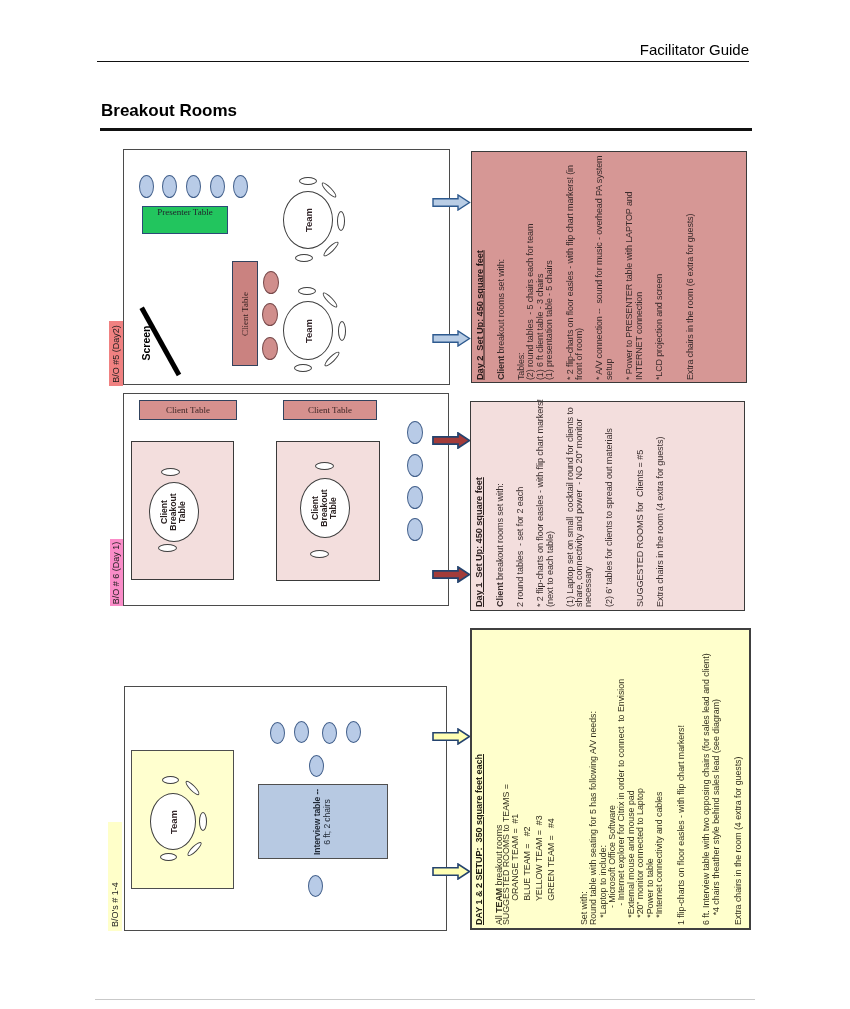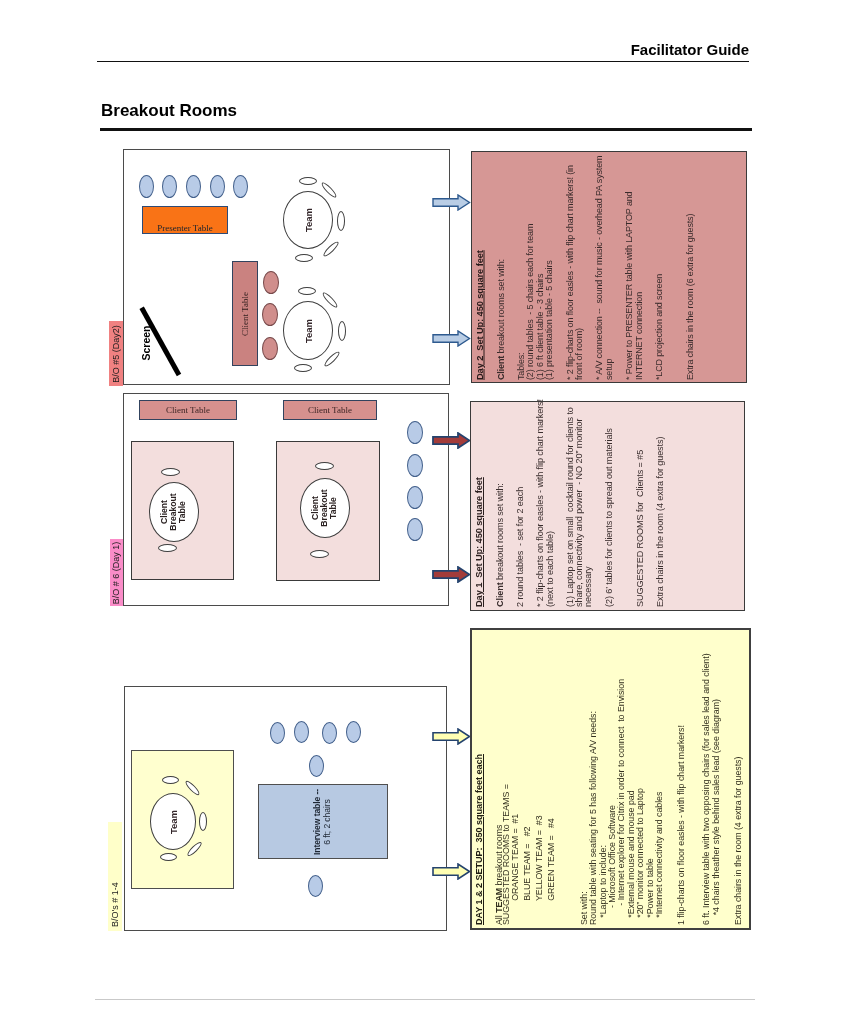--- a/index.html
+++ b/index.html
@@ -2,21 +2,21 @@
 <html><head>
 <meta charset="utf-8">
 <style>
   html,body { margin:0; padding:0; }
   body {
     width:850px; height:1009px; position:relative; overflow:hidden;
     background:#ffffff; font-family:"Liberation Sans", sans-serif;
   }
   .abs { position:absolute; box-sizing:border-box; }
   
-  .hdr-title { font-weight:bold; font-size:15px; color:#000; white-space:nowrap; }
+  .hdr-title { font-weight:normal; font-size:15px; color:#000; white-space:nowrap; }
   .hdr-rule  { background:#111; }
   .pg-title  { font-weight:bold; font-size:17px; color:#000; white-space:nowrap; }
   .footer-rule { background:#c9c9c9; }
   
   .room { border:1.4px solid #4b4b4b; background:#fff; }
   .oval { border-radius:50%; }
   .blue-oval  { background:#b8cbe7; border:1.2px solid #44618c; }
   .white-oval { background:#ffffff; border:1.2px solid #3e3e3e; }
   .pink-oval  { background:#d08e8c; border:1.2px solid #77494a; }
   .team-circle { background:#ffffff; border:1.3px solid #3e3e3e; border-radius:50%; }
@@ -54,21 +54,21 @@
 <div class="abs hdr-rule" style="left:100px; top:128px; width:652px; height:2.6px;"></div>
 
 <div class="abs room" style="left:123px; top:149px; width:327px; height:236px;">
 
   <div class="abs oval blue-oval" style="left:15px; top:25px; width:15px; height:23px;"></div>
   <div class="abs oval blue-oval" style="left:38px; top:25px; width:15px; height:23px;"></div>
   <div class="abs oval blue-oval" style="left:62px; top:25px; width:15px; height:23px;"></div>
   <div class="abs oval blue-oval" style="left:86px; top:25px; width:15px; height:23px;"></div>
   <div class="abs oval blue-oval" style="left:109px; top:25px; width:15px; height:23px;"></div>
 
-  <div class="abs serif" style="left:18px; top:56px; width:86px; height:28px; background:#f97316; border:1.8px solid #2c4a77; display:flex; align-items:flex-end; justify-content:center; font-size:9px; color:#20242c;">
+  <div class="abs serif" style="left:18px; top:56px; width:86px; height:28px; background:#22c55e; border:1.8px solid #2c4a77; display:flex; align-items:flex-start; justify-content:center; font-size:9px; color:#20242c;">
     <span>Presenter Table</span>
   </div>
 
   <div class="abs team-circle" style="left:159px; top:41px; width:50px; height:58px;"></div>
   <div class="vwrap" style="left:159px; top:41px; width:50px; height:58px;">
     <span class="vtxt" style="font-weight:bold; font-size:9.5px; color:#33262a;">Team</span>
   </div>
   <div class="abs oval white-oval" style="left:175px; top:27px; width:18px; height:8px;"></div>
   <div class="abs oval white-oval" style="left:195px; top:37px; width:20px; height:6px; transform:rotate(46deg);"></div>
   <div class="abs oval white-oval" style="left:213px; top:61px; width:8px; height:20px;"></div>

